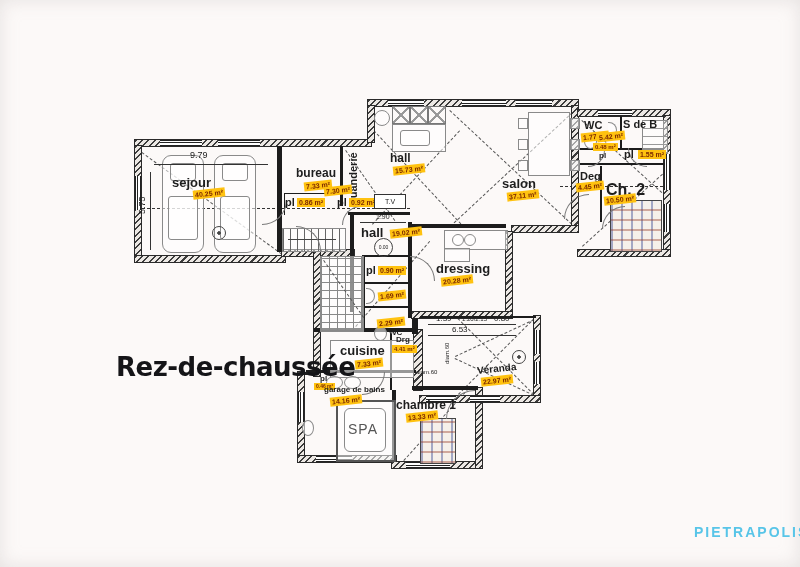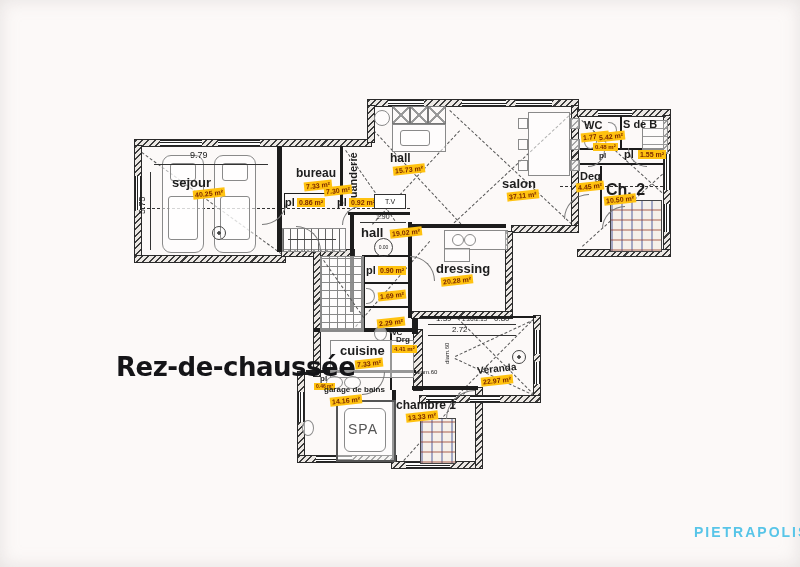--- a/index.html
+++ b/index.html
@@ -278,21 +278,21 @@
   <div class="dline" style="left:360px;top:222px;width:46px;"></div>
 
   <div style="position:absolute;left:374px;top:194px;width:30px;height:13px;border:1px solid #333;background:#fff;font-size:7px;color:#222;text-align:center;line-height:13px;">
     <span>T.V</span>
   </div>
 
   <div class="dim" style="left:436px;top:315px;">1.39</div>
   <div class="dim" style="left:462px;top:316px;font-size:6px;">1.20/2.15</div>
   <div class="dim" style="left:494px;top:315px;">0.80</div>
   <div class="dline" style="left:428px;top:324px;width:88px;"></div>
-  <div class="dim" style="left:452px;top:326px;">2.72</div>
+  <div class="dim" style="left:452px;top:326px;">6.53</div>
   <div class="dline" style="left:428px;top:335px;width:88px;"></div>
 
   <div class="dim vtext" style="left:444px;top:364px;font-size:6px;">diam.60</div>
   <div class="dim" style="left:416px;top:369px;font-size:6px;">diam.60</div>
 
   <div id="title">Rez-de-chaussée</div>
   <div id="brand">PIETRAPOLIS</div>
 
 </div>
 

